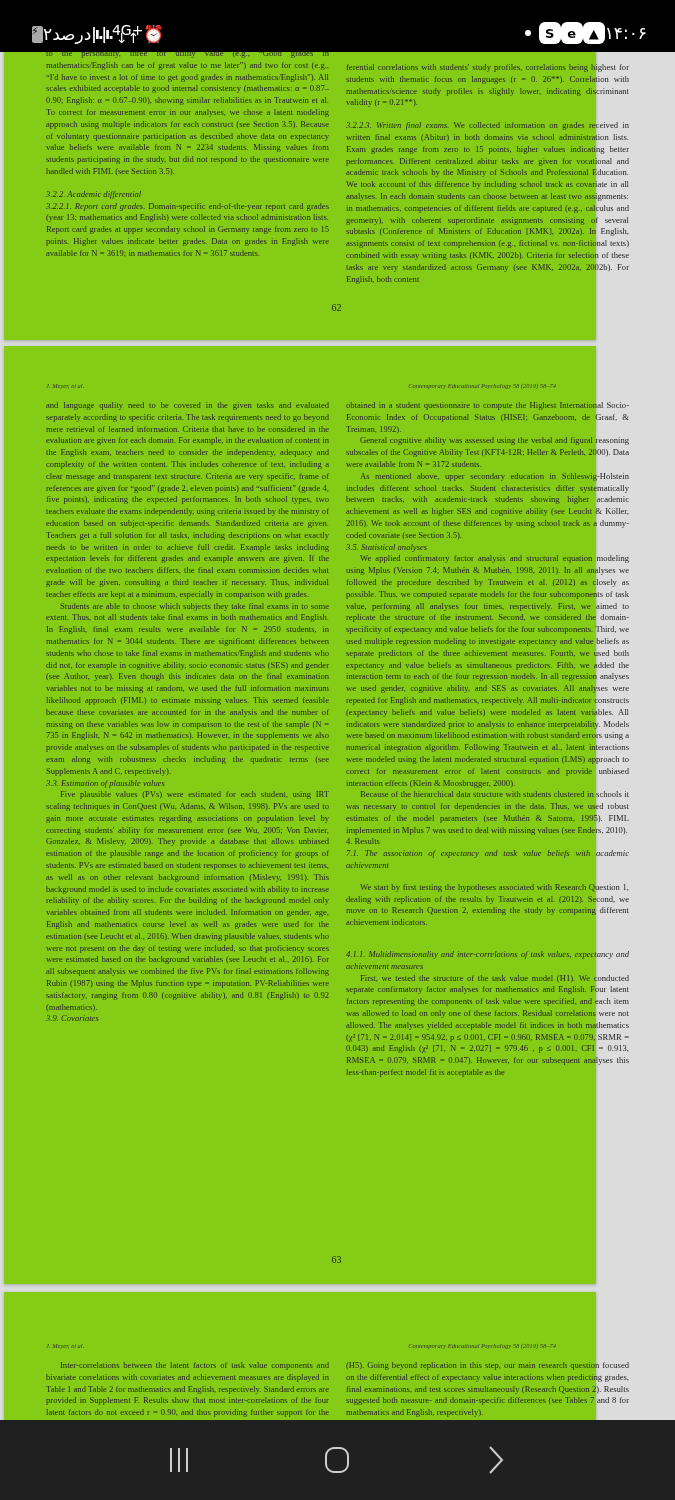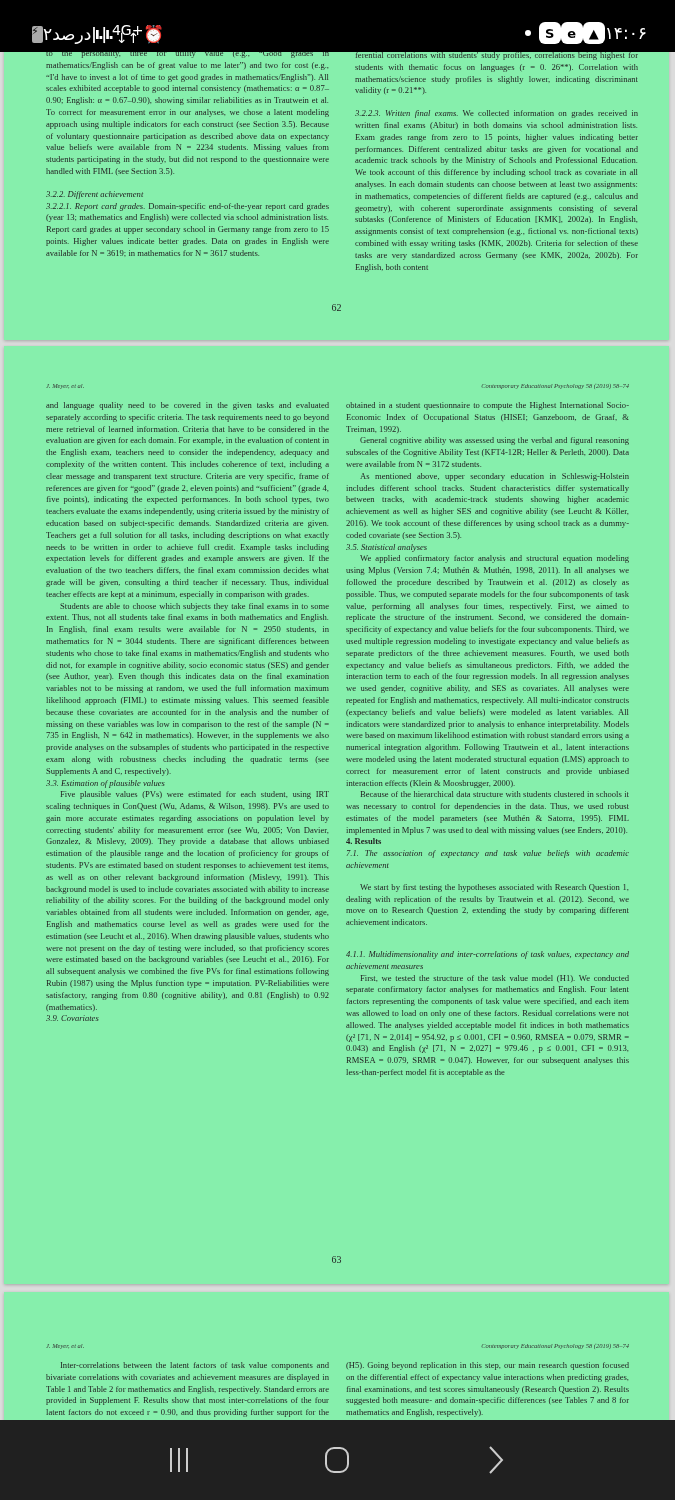--- a/index.html
+++ b/index.html
@@ -9,34 +9,34 @@
   .status-bar { position: absolute; top: 0; left: 0; width: 675px; height: 52px; background: #000; color: #fff; display: flex; align-items: flex-end; justify-content: space-between; padding: 0 28px 8px 32px; font-family: "DejaVu Sans", sans-serif; }
   .sb-left, .sb-right { display: flex; align-items: center; font-size: 17px; }
   .battery { width: 11px; height: 17px; background: #aaa; border-radius: 2px; position: relative; }
   .battery::after { content: "⚡"; position: absolute; left: -1px; top: -1px; font-size: 11px; color: #111; }
   .bars { font-size: 15px; letter-spacing: -2px; font-weight: bold; }
   .net { font-size: 14px; line-height: 8px; text-align: center; }
   .app-ic { width: 22px; height: 22px; border-radius: 6px; background: #fff; color: #000; font-size: 13px; font-weight: bold; display: flex; align-items: center; justify-content: center; }
   .dot { width: 6px; height: 6px; background: #fff; border-radius: 50%; margin-right: 8px; }
 
   .viewer { position: absolute; top: 52px; left: 0; width: 675px; height: 1368px; background: #dcdcdc; overflow: hidden; }
-  .page { position: absolute; left: 4px; width: 665px; background: #86efac; box-shadow: 0 1px 3px rgba(0,0,0,0.25); }
+  .page { position: absolute; left: 4px; width: 592px; background: #84cc16; box-shadow: 0 1px 3px rgba(0,0,0,0.25); }
   .page1 { top: -10px; height: 298px; }
   .page2 { top: 294px; height: 938px; }
   .page3 { top: 1240px; height: 200px; }
 
   .col { position: absolute; width: 283px; font-size: 8.6px; line-height: 11.8px; text-align: justify; hyphens: auto; }
   .col.left { left: 42px; }
   .col.right { left: 342px; }
   .col p { margin: 0; }
   .col p.ind { text-indent: 14px; }
   .col .gap { height: 11px; }
   .it { font-style: italic; }
   .h-sec { font-style: italic; margin: 10px 0 12px; }
-  .h-res { font-weight: bold; margin: 12px 0 10px; }
+  .h-res { font-weight: normal; margin: 12px 0 10px; }
   .running { position: absolute; top: 84px; font-size: 6.5px; font-style: italic; color: #333; }
   .running.l { left: 42px; }
   .running.r { right: 40px; }
   .pnum { position: absolute; left: 0; width: 665px; text-align: center; font-size: 10px; }
 
   .nav-bar { position: absolute; top: 1420px; left: 0; width: 675px; height: 80px; background: #202020; display: flex; justify-content: space-around; align-items: center; padding: 0 100px; }
   .nav-btn { width: 40px; height: 40px; display: flex; align-items: center; justify-content: center; }
 </style>
 </head>
 <body>
@@ -58,24 +58,24 @@
     <span>۱۴:۰۶</span>
   </div>
 </div>
 
 <div class="viewer">
 
   <div class="page page1">
     <div class="col left" style="top:6px;">
       <p>to the personality, three for utility value (e.g., “Good grades in mathematics/English can be of great value to me later”) and two for cost (e.g., “I'd have to invest a lot of time to get good grades in mathematics/English”). All scales exhibited acceptable to good internal consistency (mathematics: α = 0.87–0.90; English: α = 0.67–0.90), showing similar reliabilities as in Trautwein et al. To correct for measurement error in our analyses, we chose a latent modeling approach using multiple indicators for each construct (see Section 3.5). Because of voluntary questionnaire participation as described above data on expectancy value beliefs were available from N = 2234 students. Missing values from students participating in the study, but did not respond to the questionnaire were handled with FIML (see Section 3.5).</p>
       <div class="gap"></div>
-      <p class="it">3.2.2. Different achievement</p>
+      <p class="it">3.2.2. Academic differential</p>
       <p><span class="it">3.2.2.1. Report card grades.</span><span> Domain-specific end-of-the-year report card grades (year 13; mathematics and English) were collected via school administration lists. Report card grades at upper secondary school in Germany range from zero to 15 points. Higher values indicate better grades. Data on grades in English were available for N = 3619; in mathematics for N = 3617 students.</span></p>
     </div>
-    <div class="col right" style="top:8px;margin-left:9px;">
+    <div class="col right" style="top:20px;">
       <p>ferential correlations with students' study profiles, correlations being highest for students with thematic focus on languages (r = 0. 26**). Correlation with mathematics/science study profiles is slightly lower, indicating discriminant validity (r = 0.21**).</p>
       <div class="gap"></div>
       <p><span class="it">3.2.2.3. Written final exams.</span><span> We collected information on grades received in written final exams (Abitur) in both domains via school administration lists. Exam grades range from zero to 15 points, higher values indicating better performances. Different centralized abitur tasks are given for vocational and academic track schools by the Ministry of Schools and Professional Education. We took account of this difference by including school track as covariate in all analyses. In each domain students can choose between at least two assignments: in mathematics, competencies of different fields are captured (e.g., calculus and geometry), with coherent superordinate assignments consisting of several subtasks (Conference of Ministers of Education [KMK], 2002a). In English, assignments consist of text comprehension (e.g., fictional vs. non-fictional texts) combined with essay writing tasks (KMK, 2002b). Criteria for selection of these tasks are very standardized across Germany (see KMK, 2002a, 2002b). For English, both content</span></p>
     </div>
     <div class="pnum" style="top:260px;">62</div>
   </div>
 
   <div class="page page2">
     <div class="running l" style="top:36px;">J. Meyer, et al.</div>
     <div class="running r" style="top:36px;">Contemporary Educational Psychology 58 (2019) 58–74</div>

